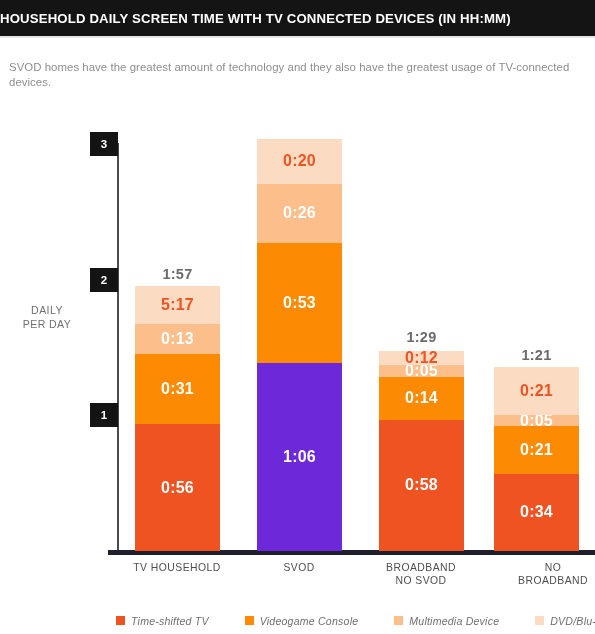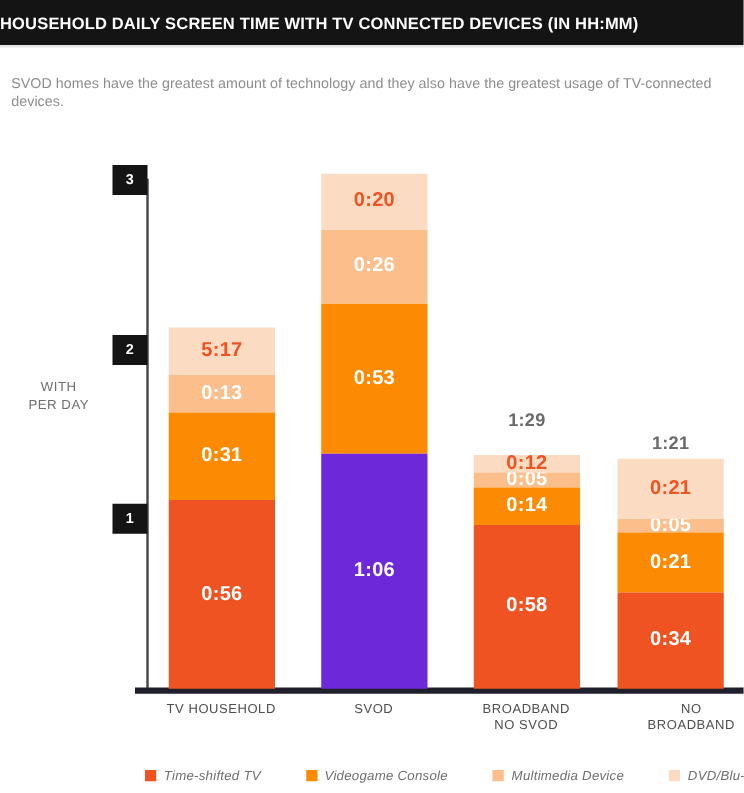--- a/index.html
+++ b/index.html
@@ -179,49 +179,49 @@
   <div class="plot">
 
     <div class="axis-line"></div>
     <div class="axis-base"></div>
 
     <div class="ytick t3">3</div>
     <div class="ytick t2">2</div>
     <div class="ytick t1">1</div>
 
     <div class="axis-title">
-      <div>WITH</div>
+      <div>DAILY</div>
       <div>PER DAY</div>
     </div>
 
     <div id="bars">
         <div class="bar-group" style="left: 135px;">
           <div class="bar-total" style="bottom: 269.2px;">1:57</div>
           <div class="bar-stack">
             <div class="seg" style="height: 38.5288px; background: rgb(251, 220, 195); color: rgb(240, 83, 34);">5:17</div>
             <div class="seg" style="height: 29.4712px; background: rgb(252, 190, 138); color: rgb(255, 255, 255);">0:13</div>
             <div class="seg" style="height: 70.2712px; background: rgb(252, 138, 2); color: rgb(255, 255, 255);">0:31</div>
-            <div class="seg" style="height: 151px; background: rgb(240, 83, 34); color: rgb(255, 255, 255);">0:56</div>
+            <div class="seg" style="height: 127px; background: rgb(240, 83, 34); color: rgb(255, 255, 255);">0:56</div>
           </div>
         </div>
         <div class="bar-group" style="left: 257px;">
           <div class="bar-total" style="bottom: 390px; margin-top: 12px;">2:45</div>
           <div class="bar-stack">
             <div class="seg" style="height: 45.3288px; background: rgb(251, 220, 195); color: rgb(240, 83, 34);">0:20</div>
             <div class="seg" style="height: 58.9288px; background: rgb(252, 190, 138); color: rgb(255, 255, 255);">0:26</div>
             <div class="seg" style="height: 120.129px; background: rgb(252, 138, 2); color: rgb(255, 255, 255);">0:53</div>
             <div class="seg" style="height: 188px; background: #6d28d9; color: rgb(255, 255, 255);">1:06</div>
           </div>
         </div>
         <div class="bar-group" style="left: 379px;">
           <div class="bar-total" style="bottom: 205.729px;">1:29</div>
           <div class="bar-stack">
             <div class="seg" style="height: 14px; background: rgb(251, 220, 195); color: rgb(240, 83, 34);">0:12</div>
             <div class="seg" style="height: 11.3288px; background: rgb(252, 190, 138); color: rgb(255, 255, 255);">0:05</div>
-            <div class="seg" style="height: 30px; background: rgb(252, 138, 2); color: rgb(255, 255, 255);">0:14</div>
+            <div class="seg" style="height: 43px; background: rgb(252, 138, 2); color: rgb(255, 255, 255);">0:14</div>
             <div class="seg" style="height: 131.471px; background: rgb(240, 83, 34); color: rgb(255, 255, 255);">0:58</div>
           </div>
         </div>
         <div class="bar-group" style="left: 494px;">
           <div class="bar-total" style="bottom: 187.6px;">1:21</div>
           <div class="bar-stack">
             <div class="seg" style="height: 47.6px; background: rgb(251, 220, 195); color: rgb(240, 83, 34);">0:21</div>
             <div class="seg" style="height: 11.3288px; background: rgb(252, 190, 138); color: rgb(255, 255, 255);">0:05</div>
             <div class="seg" style="height: 47.6px; background: rgb(252, 138, 2); color: rgb(255, 255, 255);">0:21</div>
             <div class="seg" style="height: 77.0712px; background: rgb(240, 83, 34); color: rgb(255, 255, 255);">0:34</div>

